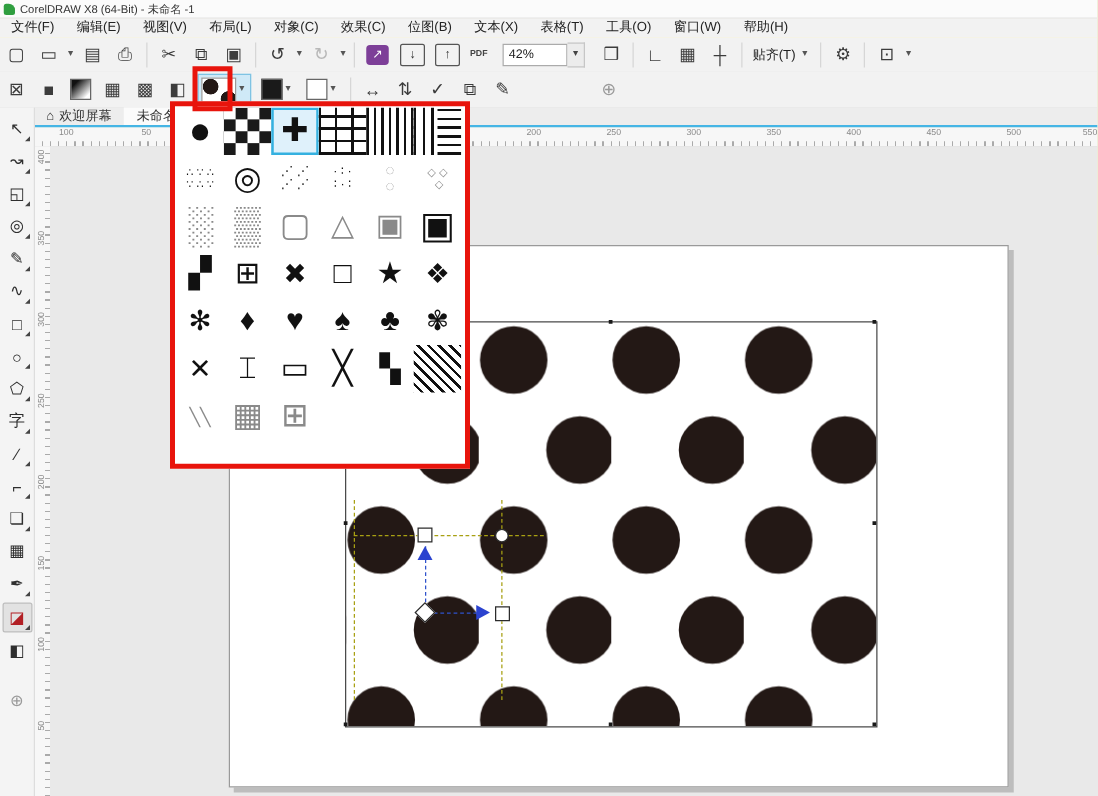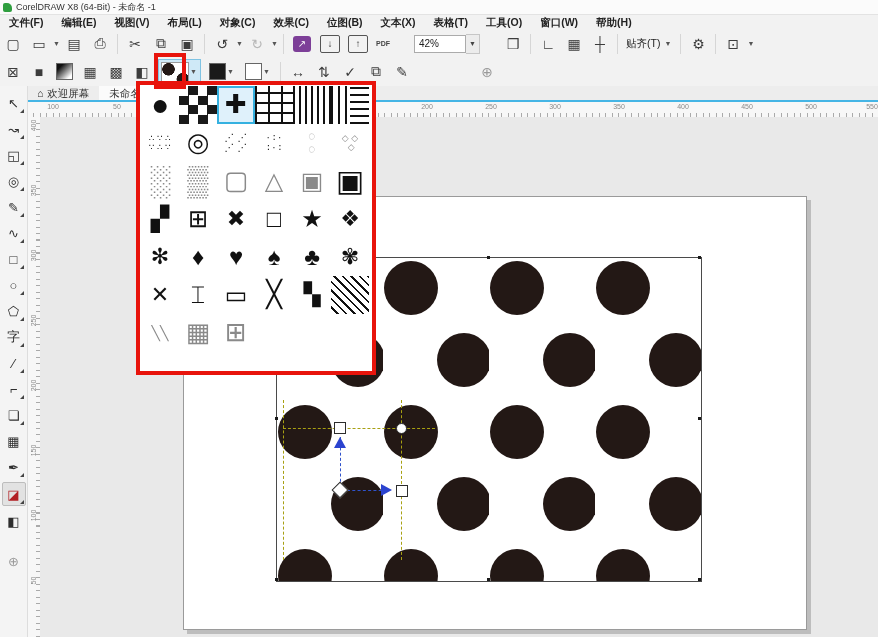--- a/index.html
+++ b/index.html
@@ -5,36 +5,36 @@
   html,body{margin:0;padding:0;}
   body{font-family:"Liberation Sans","DejaVu Sans",sans-serif;background:#d4d4d4;}
   #app{position:relative;width:878px;height:637px;background:#fef9c3;overflow:hidden;
        font-family:"Liberation Sans","DejaVu Sans",sans-serif;}
   
   .titlebar{position:absolute;left:0;top:0;width:878px;height:14px;background:#fbfbfb;
     border-bottom:1px solid #e3e3e3;display:flex;align-items:center;font-size:9px;color:#333;}
   .app-logo{width:9px;height:9px;margin:0 4px 0 3px;background:#2f9e3f;border-radius:2px 5px 2px 2px;}
   .menubar{position:absolute;left:0;top:15px;width:878px;height:15px;background:#f2f2f2;
     display:flex;align-items:center;font-size:10.5px;color:#222;}
-  .menubar .mi{padding:0 9px;height:15px;line-height:15px;cursor:default;font-weight:bold;}
+  .menubar .mi{padding:0 9px;height:15px;line-height:15px;cursor:default;}
   .stdbar{position:absolute;left:0;top:30px;width:878px;height:27px;background:#f2f2f2;
     border-bottom:1px solid #e0e0e0;display:flex;align-items:center;}
   .propbar{position:absolute;left:0;top:57px;width:878px;height:29px;background:#f2f2f2;
     border-bottom:1px solid #dcdcdc;display:flex;align-items:center;}
   .tbtn{width:24px;height:22px;display:flex;align-items:center;justify-content:center;
     font-size:14px;color:#3c3c3c;margin:0 1px;border-radius:2px;position:relative;}
   .tbtn.disabled{color:#b8b8b8;}
   .drop{font-size:7px;color:#555;width:9px;text-align:center;}
   .tsep{width:1px;height:20px;background:#d6d6d6;margin:0 4px;}
   .boxed{width:18px;height:16px;border:1px solid #555;border-radius:2px;display:flex;
     align-items:center;justify-content:center;font-size:10px;color:#333;margin:0 4px;}
   .purple{width:18px;height:16px;background:#7d3f98;border-radius:3px;color:#fff;
     display:flex;align-items:center;justify-content:center;font-size:10px;margin:0 5px;}
   .pdftxt{font-size:7px;font-weight:bold;color:#444;letter-spacing:0;margin:0 4px;line-height:8px;text-align:center;}
-  .combo{display:flex;align-items:center;margin:0 20px;}
+  .combo{display:flex;align-items:center;margin:0 8px;}
   .combo .val{width:46px;height:16px;background:#fff;border:1px solid #ababab;font-size:10px;
     color:#222;display:flex;align-items:center;padding-left:4px;}
   .combo .cdrop{width:13px;height:18px;display:flex;align-items:center;justify-content:center;
     font-size:7px;color:#444;border:1px solid #c6c6c6;border-left:none;background:#ececec;}
   .snap{display:flex;align-items:center;font-size:10.5px;color:#222;margin:0 4px;}
   .snap .drop{margin-left:3px;}
   
   .grad-sw{width:15px;height:15px;border:1px solid #666;
     background:linear-gradient(135deg,#111 20%,#fff 85%);margin:0 4px;}
   .picker{display:flex;align-items:center;height:24px;background:#cfe9f7;

